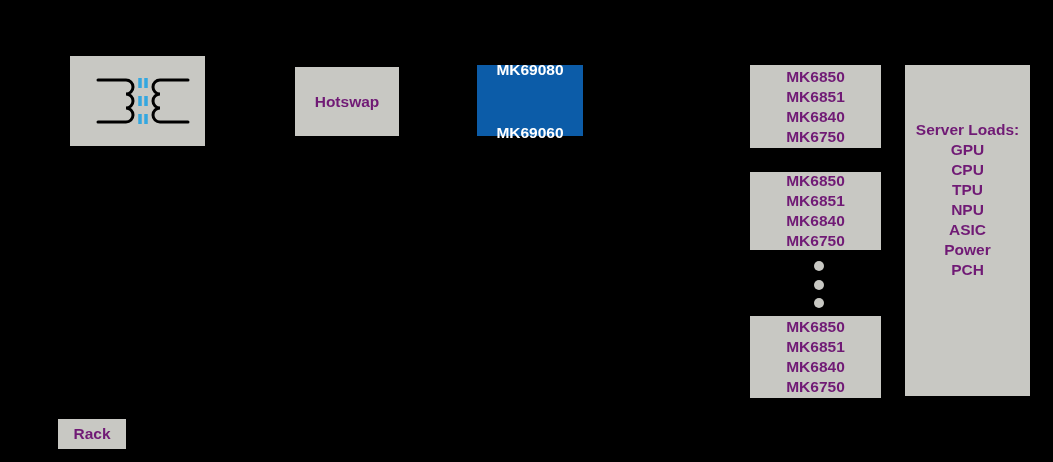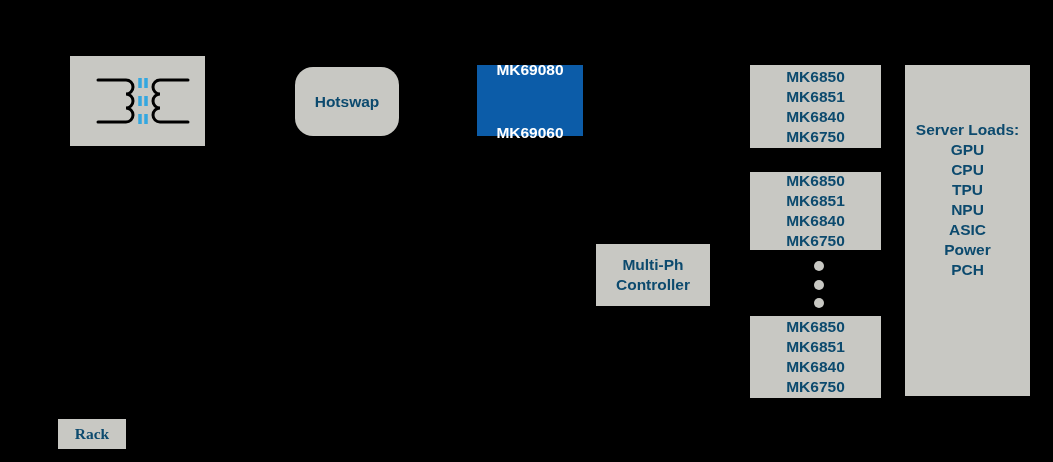--- a/index.html
+++ b/index.html
@@ -11,44 +11,44 @@
   .stage {
     position: relative;
     width: 1053px;
     height: 462px;
     background: var(--bg, #000);
     overflow: hidden;
   }
   .box {
     position: absolute;
     background: var(--box-gray, #c8c8c3);
-    color: #0c4a6e;
+    color: #701a75;
     font-weight: bold;
     font-size: 15.5px;
     line-height: 20px;
     display: flex;
     flex-direction: column;
     align-items: center;
     justify-content: center;
     text-align: center;
     box-sizing: border-box;
   }
   .box span { display: block; }
 
   .transformer-box { left: 70px;  top: 56px;  width: 135px; height: 90px; }
-  .hotswap-box     { left: 295px; top: 67px;  width: 104px; height: 69px; border-radius: 18px; }
+  .hotswap-box     { left: 295px; top: 67px;  width: 104px; height: 69px; }
   .regulator-box   { left: 477px; top: 65px;  width: 106px; height: 71px;
                      background: var(--accent-blue, #0c5ca8); color: #fff; line-height: 21px; gap: 42px; }
   .stack-box-1     { left: 750px; top: 65px;  width: 131px; height: 83px; }
   .stack-box-2     { left: 750px; top: 172px; width: 131px; height: 78px; }
   .stack-box-3     { left: 750px; top: 316px; width: 131px; height: 82px; }
   .loads-box       { left: 905px; top: 65px;  width: 125px; height: 331px;
                      justify-content: flex-start; padding-top: 55px; }
   .controller-box  { left: 596px; top: 244px; width: 114px; height: 62px; }
-  .rack-box        { left: 58px;  top: 419px; width: 68px;  height: 30px; font-family: Liberation Serif, serif; }
+  .rack-box        { left: 58px;  top: 419px; width: 68px;  height: 30px; }
   .server-box      { left: 289px; top: 409px; width: 112px; height: 31px; }
 
   .ellipsis-dots {
     position: absolute;
     left: 814px;
     top: 261px;
     width: 10px;
     display: flex;
     flex-direction: column;
     gap: 8.5px;
@@ -77,24 +77,20 @@
 
   <div class="box hotswap-box">
     <span>Hotswap</span>
   </div>
 
   <div class="box regulator-box">
     <span>MK69080</span>
     <span>MK69060</span>
   </div>
 
-  <div class="box controller-box">
-    <span>Multi-Ph</span>
-    <span>Controller</span>
-  </div>
 
   <div class="box stack-box-1">
     <span>MK6850</span>
     <span>MK6851</span>
     <span>MK6840</span>
     <span>MK6750</span>
   </div>
 
   <div class="box stack-box-2">
     <span>MK6850</span>

